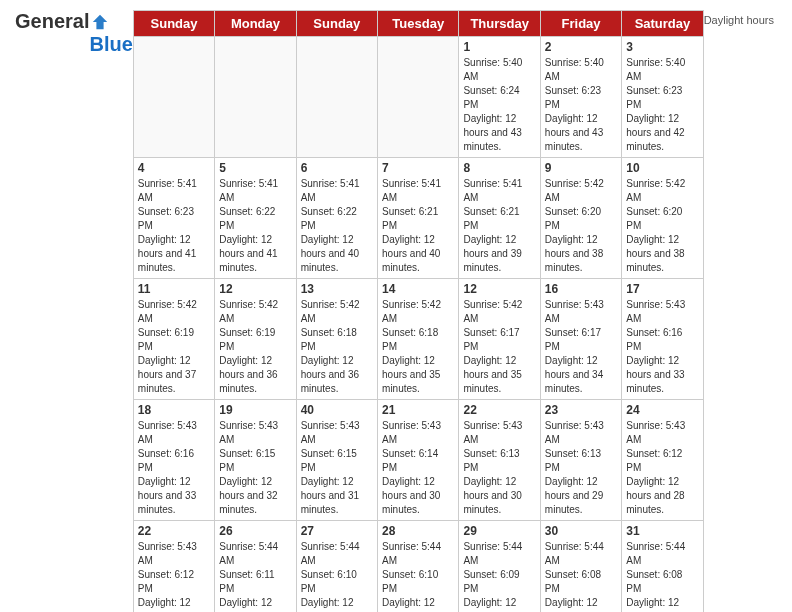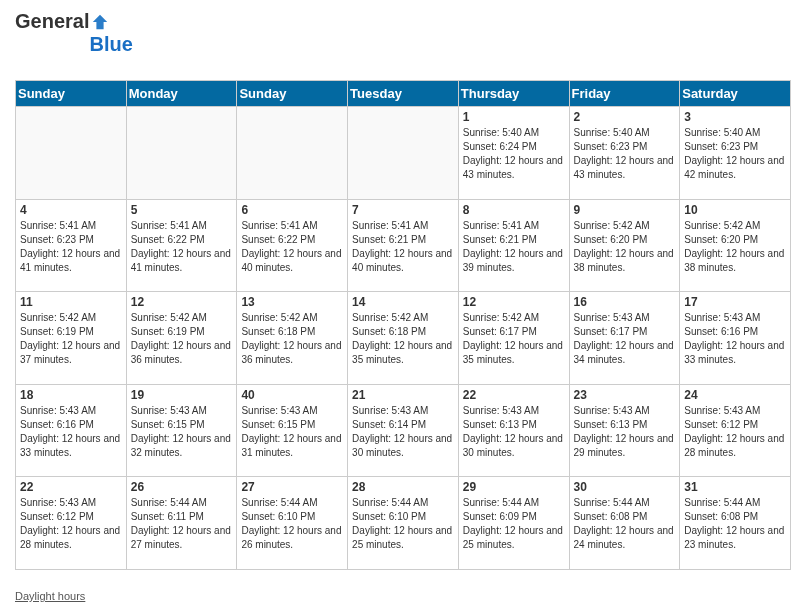--- a/index.html
+++ b/index.html
@@ -6,24 +6,22 @@
     body {
       font-family: Arial, sans-serif;
       background: #fff;
       width: 792px;
       height: 612px;
       overflow: hidden;
     }
     .page {
       width: 792px;
       height: 612px;
-      padding: 10px 1px 10px 15px;
+      padding: 10px 18px 10px 15px;
       display: flex;
-      flex-direction: column;
-      gap: 16px;
     }
     .header {
       display: flex;
       justify-content: space-between;
       align-items: flex-start;
       margin-bottom: 8px;
     }
     .logo {
       display: flex;
       flex-direction: column;
@@ -55,23 +53,23 @@
       font-size: 16px;
       color: #555;
     }
     .calendar {
       flex: 1;
       border-collapse: collapse;
       width: 100%;
       table-layout: fixed;
     }
     .calendar th {
-      background: #0369a1;
+      background: #b91c1c;
       color: #fff;
-      text-align: left;
+      text-align: center;
       padding: 5px 2px;
       font-size: 13px;
       border: 1px solid #ccc;
     }
     .calendar td {
       border: 1px solid #ccc;
       vertical-align: top;
       padding: 3px 4px;
       font-size: 10.5px;
       color: #333;
@@ -90,21 +88,20 @@
     .day-info {
       font-size: 10px;
       line-height: 1.4;
       color: #333;
     }
     .footer-note {
       font-size: 11px;
       color: #555;
       margin-top: 4px;
       text-align: left;
-      text-decoration: underline;
     }
   </style>
 </head>
 <body>
 
 <div class="page">
   <div class="header">
     <div class="logo">
       <div class="logo-text">
         <span class="logo-general">General</span>

